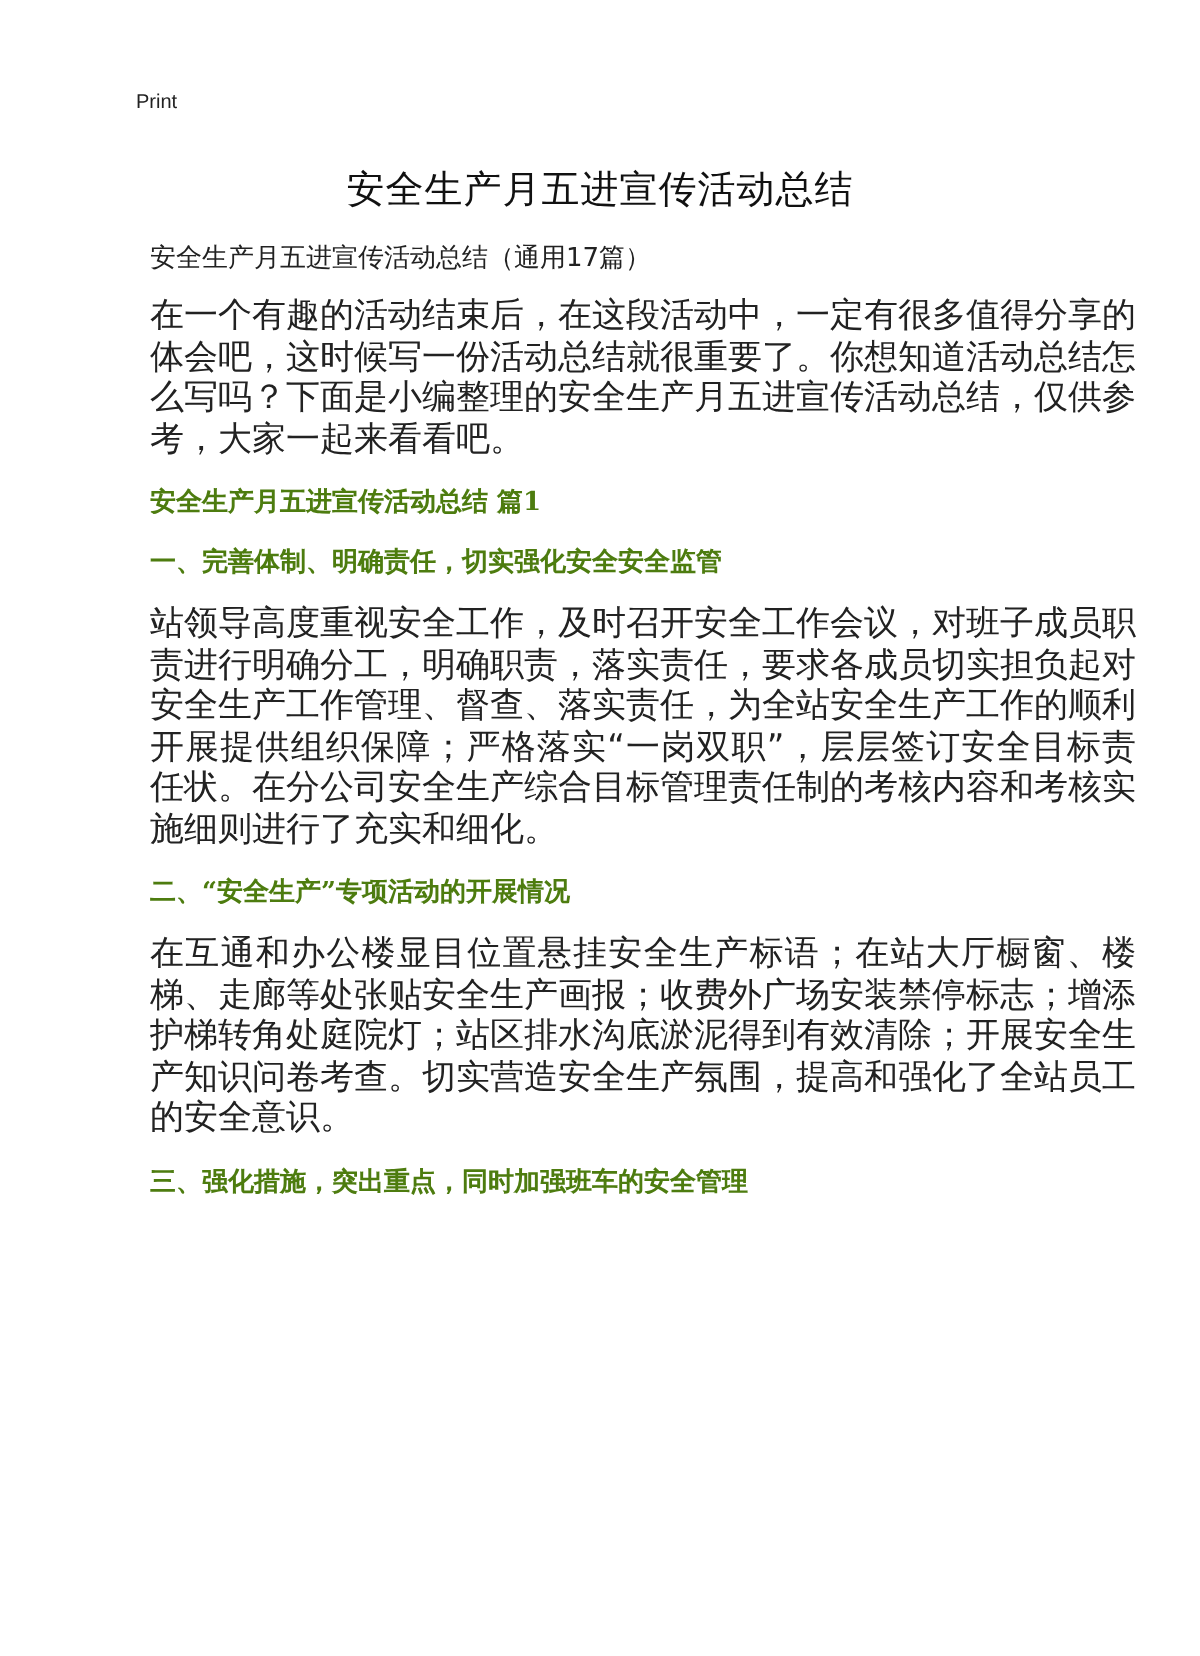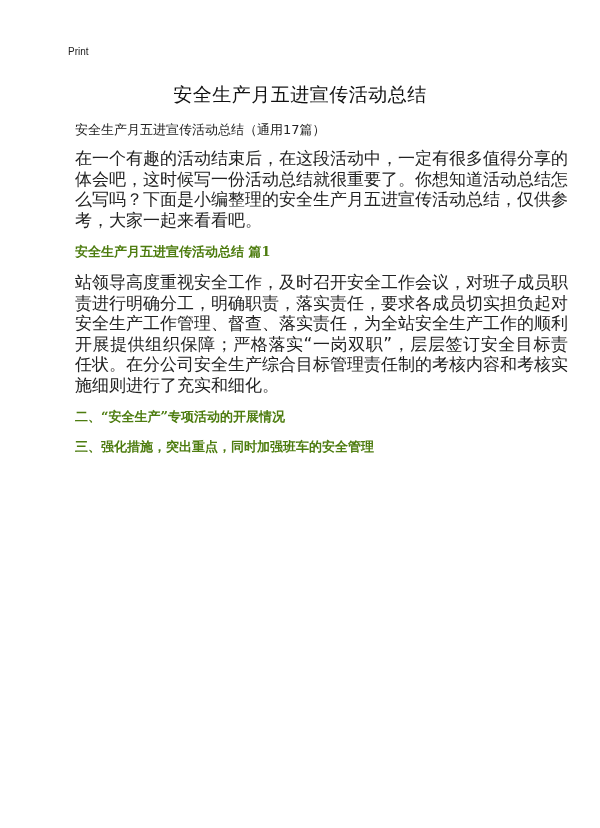--- a/index.html
+++ b/index.html
@@ -73,18 +73,20 @@
 <h1 class="doc-title">安全生产月五进宣传活动总结</h1>
 
 <div class="content">
   <div class="subtitle">安全生产月五进宣传活动总结（通用17篇）</div>
 
   <p class="body">在一个有趣的活动结束后，在这段活动中，一定有很多值得分享的体会吧，这时候写一份活动总结就很重要了。你想知道活动总结怎么写吗？下面是小编整理的安全生产月五进宣传活动总结，仅供参考，大家一起来看看吧。</p>
 
   <h3 class="sec">安全生产月五进宣传活动总结 篇1</h3>
 
 
+  <h3 class="sec">一、完善体制、明确责任，切实强化安全安全监管</h3>
   <p class="body">站领导高度重视安全工作，及时召开安全工作会议，对班子成员职责进行明确分工，明确职责，落实责任，要求各成员切实担负起对安全生产工作管理、督查、落实责任，为全站安全生产工作的顺利开展提供组织保障；严格落实“一岗双职”，层层签订安全目标责任状。在分公司安全生产综合目标管理责任制的考核内容和考核实施细则进行了充实和细化。</p>
 
   <h3 class="sec">二、“安全生产”专项活动的开展情况</h3>
+  <p class="body">在互通和办公楼显目位置悬挂安全生产标语；在站大厅橱窗、楼梯、走廊等处张贴安全生产画报；收费外广场安装禁停标志；增添护梯转角处庭院灯；站区排水沟底淤泥得到有效清除；开展安全生产知识问卷考查。切实营造安全生产氛围，提高和强化了全站员工的安全意识。</p>
 
   <h3 class="sec">三、强化措施，突出重点，同时加强班车的安全管理</h3>
 </div>
 
 </body></html>

